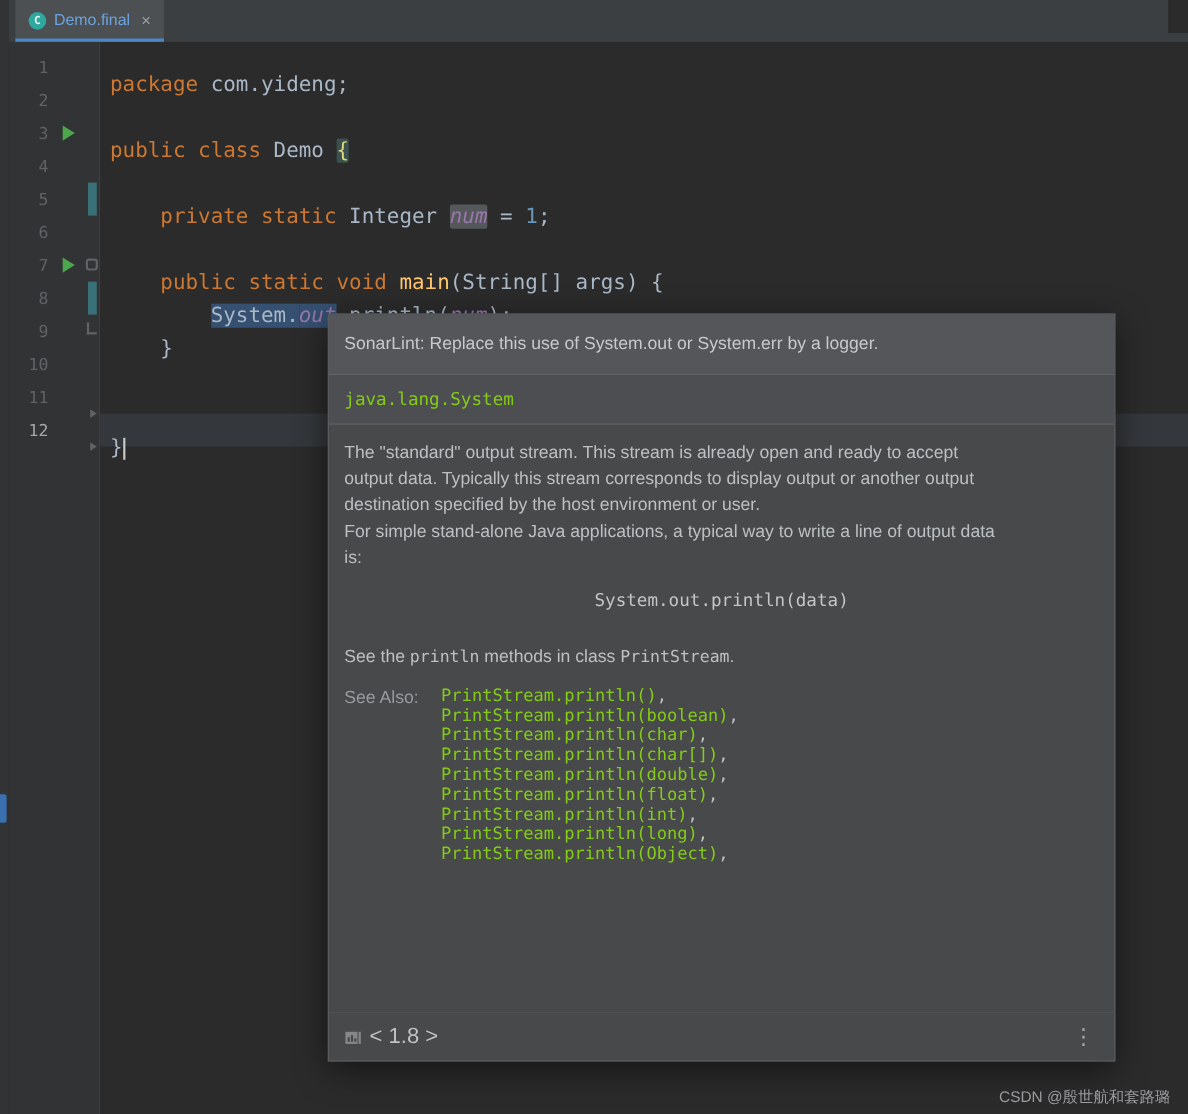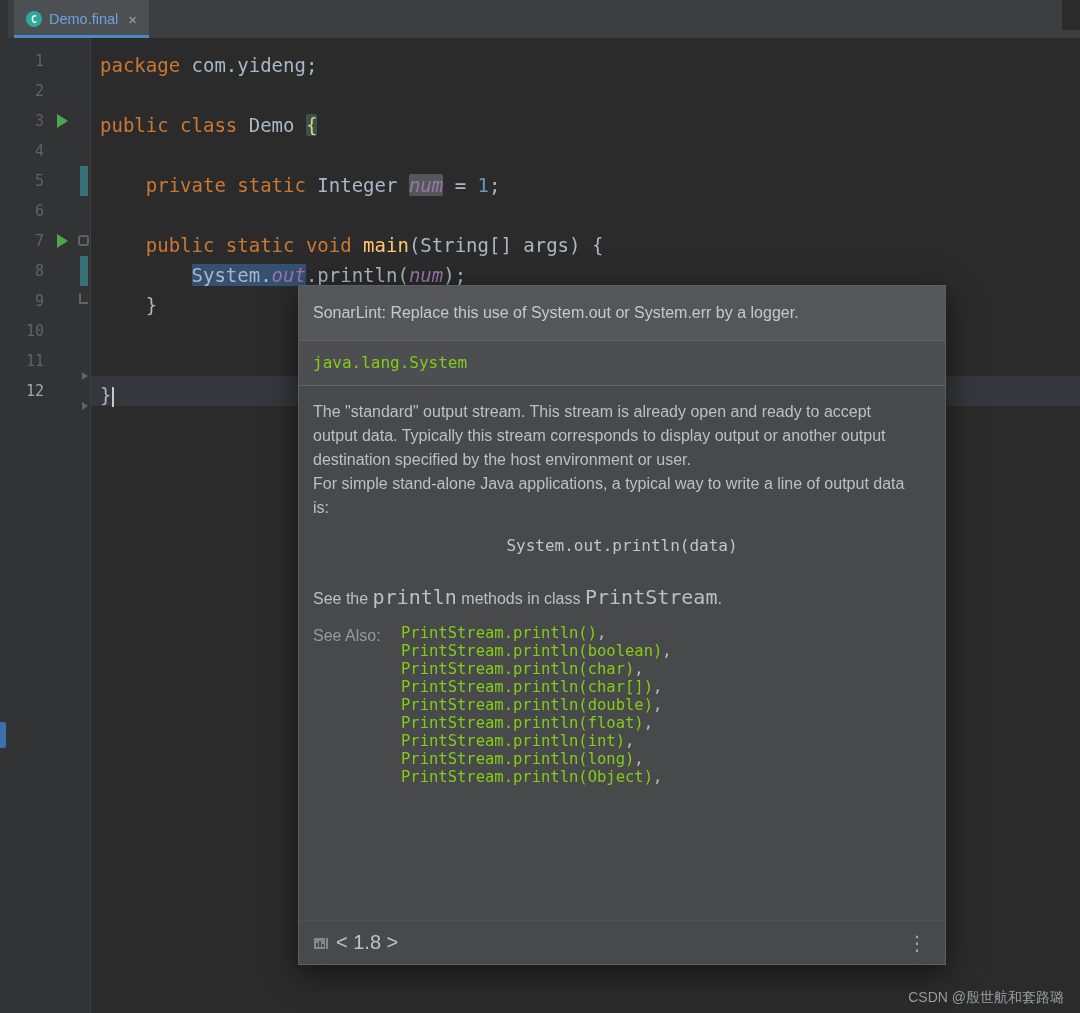--- a/index.html
+++ b/index.html
@@ -35,51 +35,51 @@
     border-top:7px solid transparent;border-bottom:7px solid transparent;border-left:11px solid #4CA64C}
   .fold-box{position:absolute;right:1px;top:9px;width:11px;height:11px;border:2px solid #5F6365;border-radius:3px}
   .fold-end{position:absolute;right:2px;top:7px;width:9px;height:11px;
     border-left:2px solid #5F6365;border-bottom:2px solid #5F6365}
   .fold-arrow{position:absolute;right:2px;width:0;height:0;
     border-top:4px solid transparent;border-bottom:4px solid transparent;border-left:6px solid #5F6365}
   .fold-arrow.a1{top:-4px}
   .fold-arrow.a2{top:26px}
   .vcs-bar{position:absolute;right:2px;top:0;width:8px;height:30px;background:#3A7077}
 
-  .code{position:absolute;left:84px;top:0;right:0;padding:12px 0 0 8px;z-index:1;
+  .code{position:absolute;left:84px;top:0;right:0;padding:24px 0 0 8px;z-index:1;
     font:19px "DejaVu Sans Mono",monospace}
   .code-row{height:30px;line-height:30px;white-space:pre;cursor:text}
   .tk-kw{color:#CC7832}
   .tk-pl{color:#A9B7C6}
   .tk-decl{color:#A9B7C6;text-underline-offset:3px}
   .tk-brace{color:#DFD67A;background:#3B514D;border-radius:2px}
   .tk-fld{color:#9876AA;font-style:italic}
   .tk-fldhl{color:#9876AA;font-style:italic;background:#54585B;border-radius:2px}
   .tk-num{color:#6897BB}
   .tk-mth{color:#FFC66B}
   .tk-sel{color:#A9B7C6;background:#355071}
   .tk-selfld{color:#9876AA;font-style:italic;background:#355071}
   .caret{display:inline-block;width:2px;height:20px;background:#C8C8C8;vertical-align:middle;
     margin-left:1px;animation:blink 1.1s steps(1) infinite}
   @keyframes blink{50%{opacity:0}}
 
   
-  .doc-popup{position:absolute;left:290px;top:247px;width:648px;height:680px;background:#47494B;
+  .doc-popup{position:absolute;left:290px;top:247px;width:716px;height:680px;background:#47494B;
     border:1px solid #5C5E60;box-shadow:0 8px 28px rgba(0,0,0,.55);z-index:10;
     color:#BDC0C2;font-size:16px}
   .sonar-band{background:#54565A;padding:16px 14px;border-bottom:1px solid #616365;
     color:#C7C9CB;line-height:22px}
   .def-section{background:#4C4E51;padding:10px 14px;border-bottom:1px solid #616365}
   .def-line{font:16px "DejaVu Sans Mono",monospace;line-height:24px;color:#BDC0C2}
   .doc-link{color:#84cc16;cursor:pointer}
   .def-name{font-weight:bold;color:#CFD1D3}
   .doc-body{padding:14px 14px 0}
   .doc-body p{line-height:24px;max-width:602px}
   .doc-code{text-align:center;margin:16px 0 30px;font:16px "DejaVu Sans Mono",monospace;color:#C3C5C7}
-  .mono{font-family:"DejaVu Sans Mono",monospace;font-size:20px}
+  .mono{font-family:"DejaVu Sans Mono",monospace;font-size:15px}
   .see-also{display:flex;margin-top:13px}
   .sa-label{color:#989B9E;width:88px;flex:none;line-height:24.5px}
   .sa-row{line-height:24.5px;font:15.5px "DejaVu Sans Mono",monospace;color:#BDC0C2}
   .doc-footer{position:absolute;left:0;right:0;bottom:0;display:flex;justify-content:space-between;
     align-items:center;padding:10px 14px;border-top:1px solid rgba(255,255,255,.04)}
   .footer-left{display:flex;align-items:center;gap:7px;color:#C0C2C4;font-size:20px}
   .lib-icon{display:inline-flex}
   .kebab{color:#A5A8AA;font-size:20px;line-height:16px;cursor:pointer;padding:0 4px}
 
   .watermark{position:absolute;right:16px;bottom:6px;color:#9C9EA0;font-size:14px;z-index:3}

